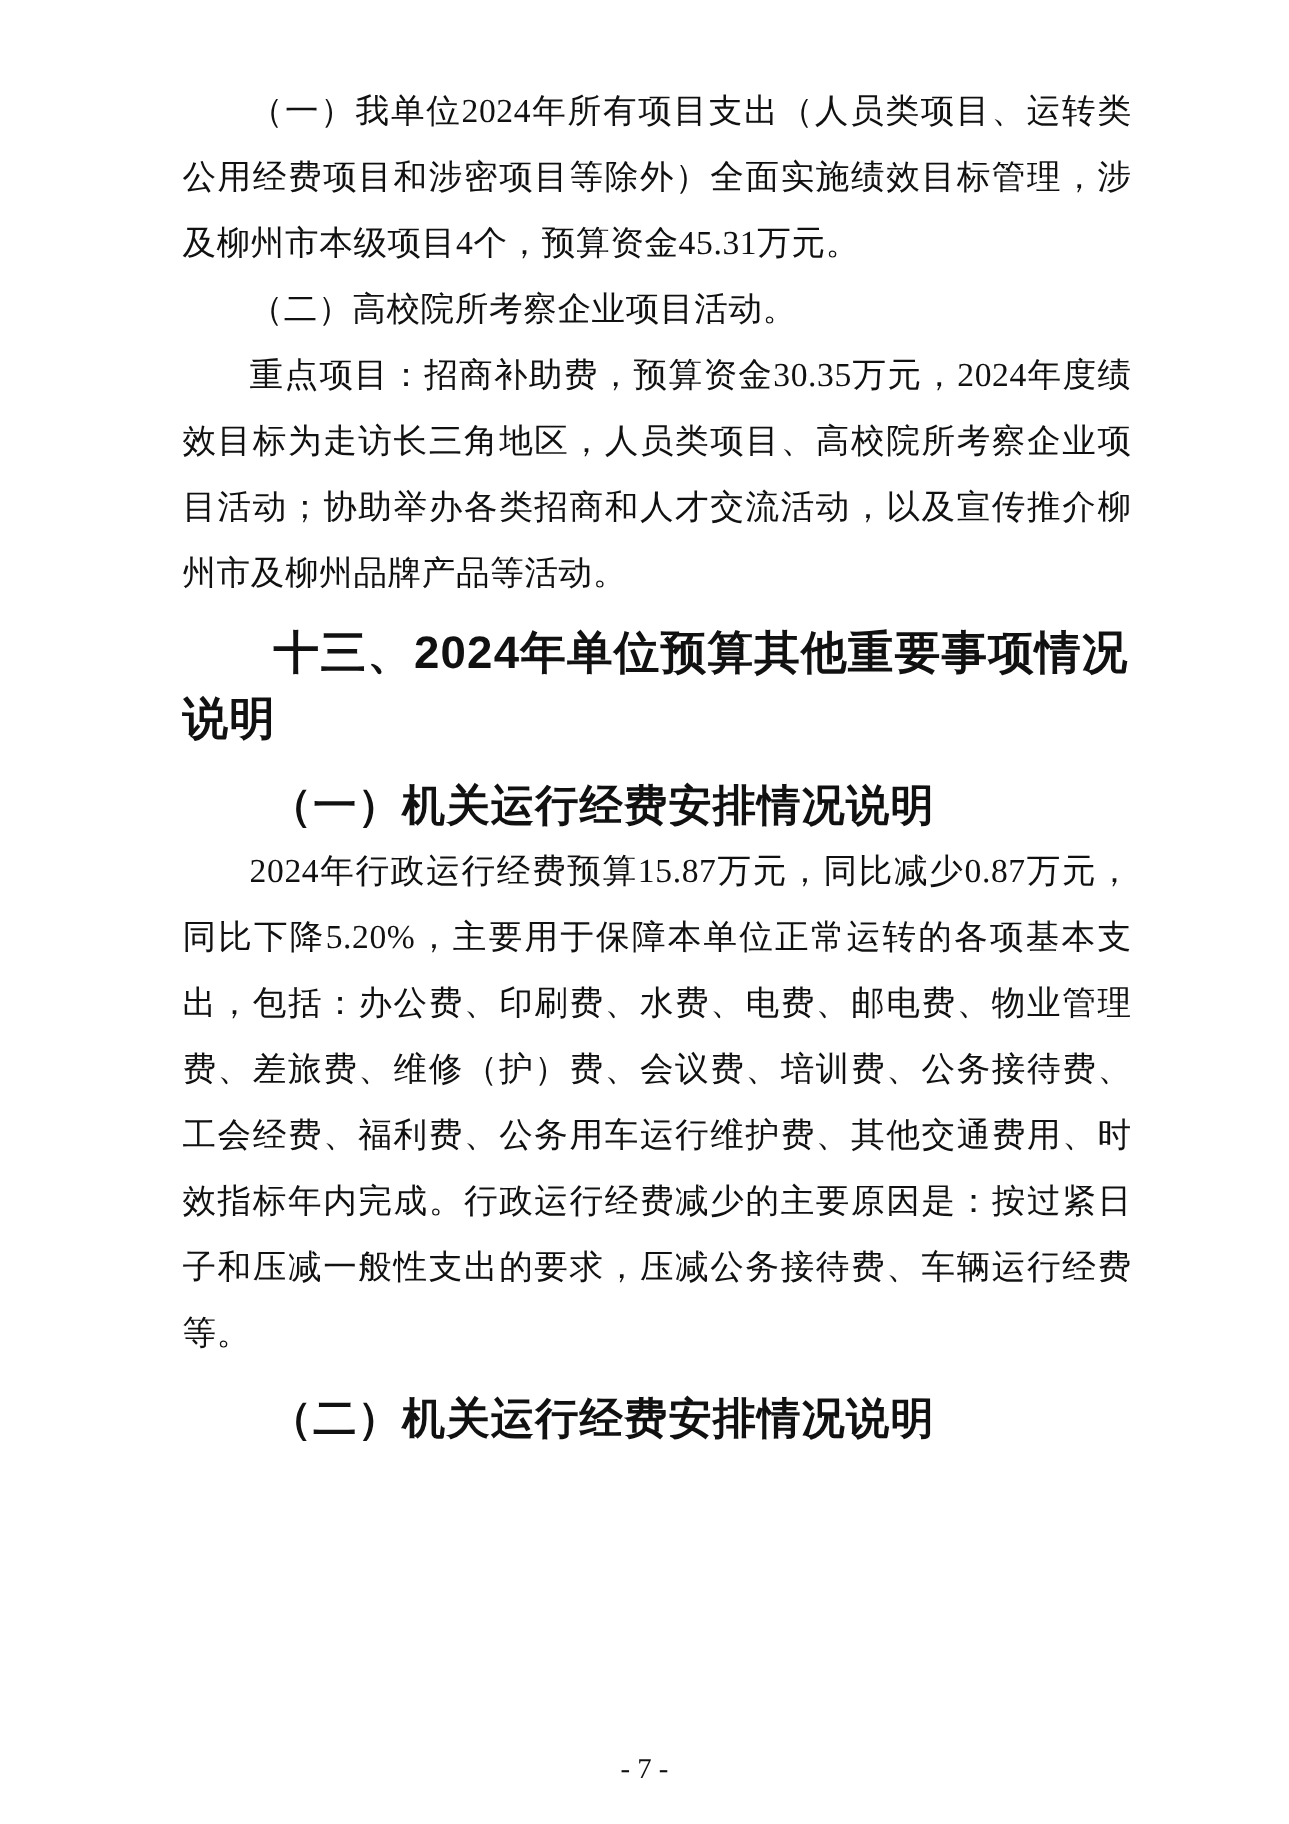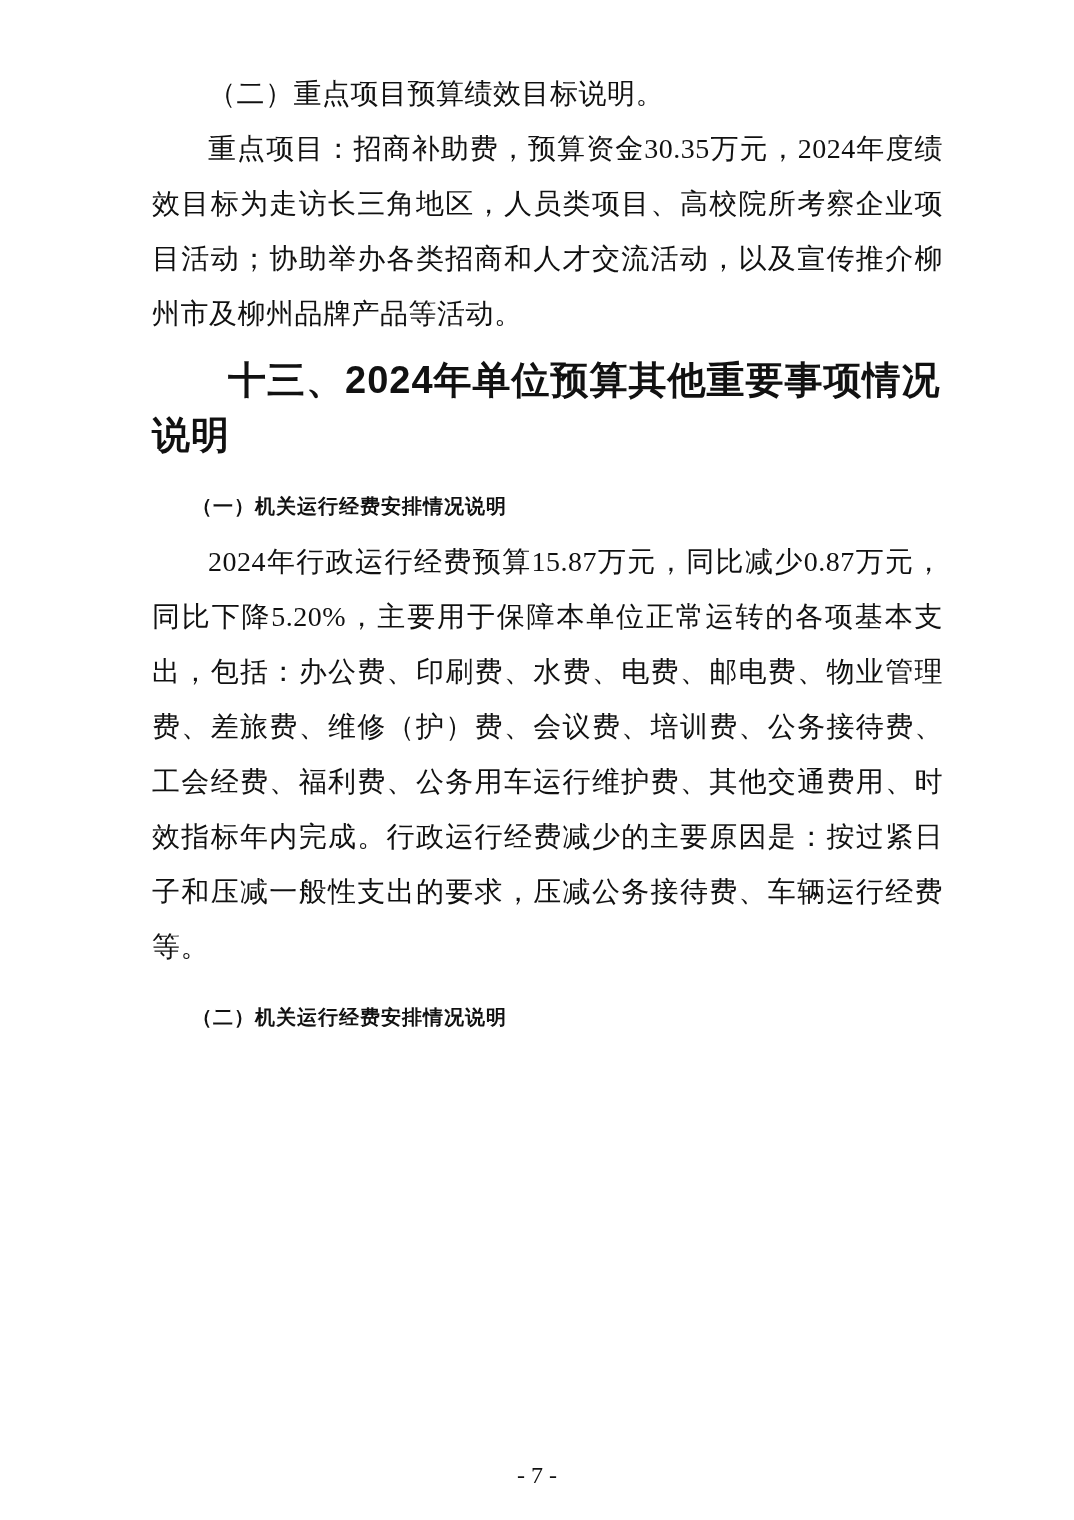--- a/index.html
+++ b/index.html
@@ -36,21 +36,21 @@
     font-family: "Liberation Sans", "DejaVu Sans", sans-serif;
     font-size: 38px;
     line-height: 55px;
     font-weight: 700;
     text-indent: 2em;
     margin: 12px 0 0 0;
     letter-spacing: 1px;
   }
   .h2 {
     font-family: "Liberation Serif", "DejaVu Serif", serif;
-    font-size: 20px;
+    font-size: 36px;
     line-height: 55px;
     font-weight: 700;
     text-indent: 2em;
     margin: 16px 0 0 0;
     letter-spacing: 1px;
   }
   .footer {
     position: absolute;
     left: 0;
     top: 1462px;
@@ -59,21 +59,22 @@
     font-family: "Liberation Serif", "DejaVu Serif", serif;
     font-size: 24px;
     color: #111111;
   }
 </style>
 </head>
 <body>
 
 <div class="page">
   <div class="content">
-    <p class="para">（二）重点项目预算绩效目标说明。</p>
+    <p class="para">（一）我单位2024年所有项目支出（人员类项目、运转类公用经费项目和涉密项目等除外）全面实施绩效目标管理，涉及柳州市本级项目4个，预算资金45.31万元。</p>
+    <p class="para">（二）高校院所考察企业项目活动。</p>
     <p class="para">重点项目：招商补助费，预算资金30.35万元，2024年度绩效目标为走访长三角地区，人员类项目、高校院所考察企业项目活动；协助举办各类招商和人才交流活动，以及宣传推介柳州市及柳州品牌产品等活动。</p>
     <h2 class="h1">十三、2024年单位预算其他重要事项情况说明</h2>
     <h3 class="h2">（一）机关运行经费安排情况说明</h3>
     <p class="para">2024年行政运行经费预算15.87万元，同比减少0.87万元，同比下降5.20%，主要用于保障本单位正常运转的各项基本支出，包括：办公费、印刷费、水费、电费、邮电费、物业管理费、差旅费、维修（护）费、会议费、培训费、公务接待费、工会经费、福利费、公务用车运行维护费、其他交通费用、时效指标年内完成。行政运行经费减少的主要原因是：按过紧日子和压减一般性支出的要求，压减公务接待费、车辆运行经费等。</p>
     <h3 class="h2">（二）机关运行经费安排情况说明</h3>
   </div>
   <div class="footer">- 7 -</div>
 </div>
 
 </body></html>

